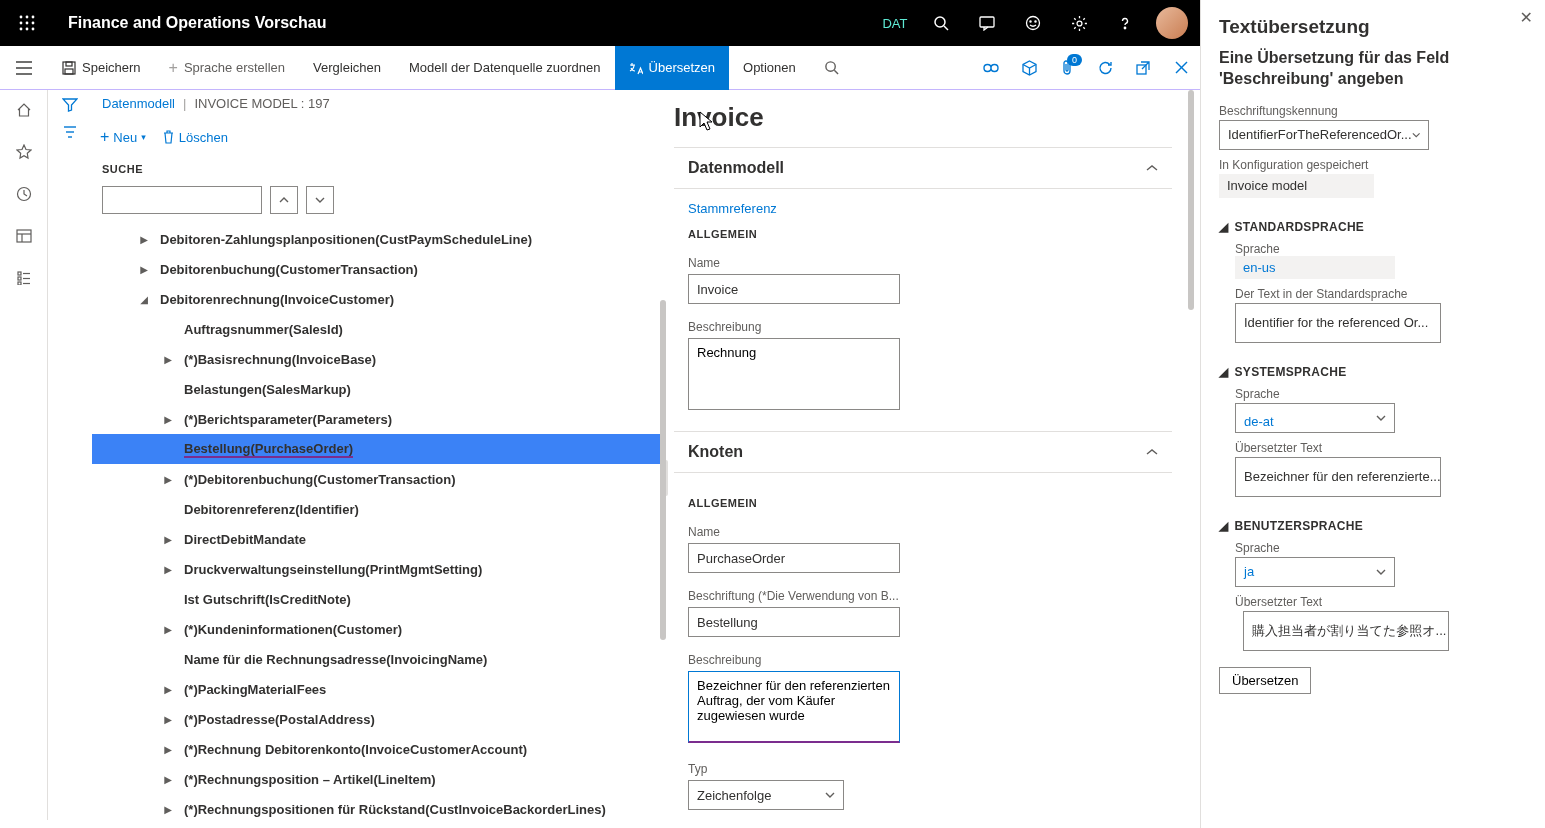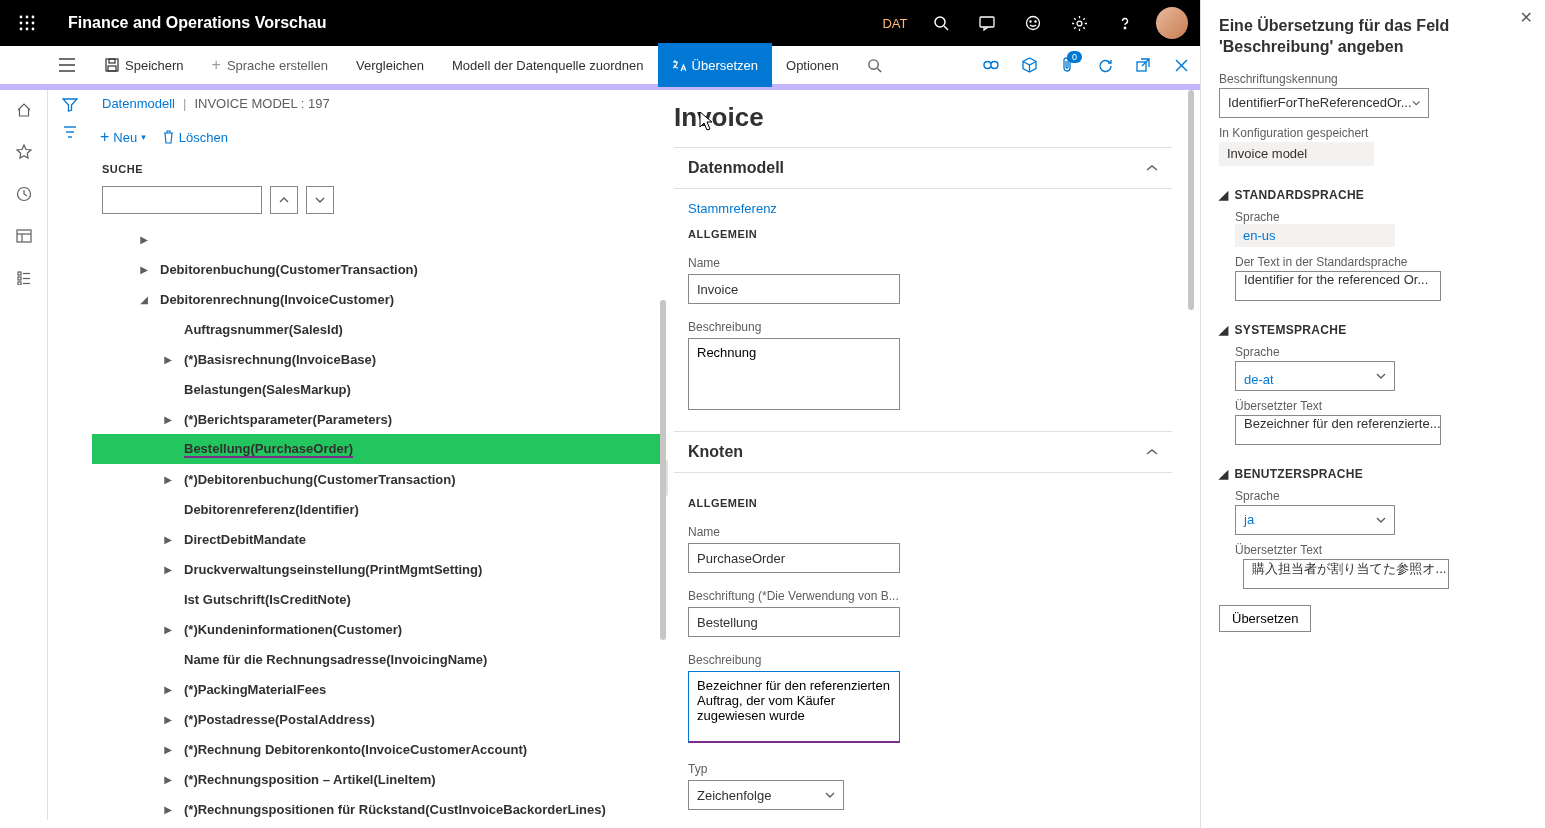--- a/index.html
+++ b/index.html
@@ -4,26 +4,26 @@
 <style>
 * { box-sizing: border-box; margin: 0; padding: 0; font-family: "Segoe UI", Tahoma, sans-serif; }
 body { width: 1545px; height: 828px; overflow: hidden; background: #fff; color: #323130; font-size: 13px; display: flex; }
 #main-area { width: 1200px; height: 820px; display: flex; flex-direction: column; }
 #sidepanel { flex: 1; height: 828px; border-left: 1px solid #e1dfdd; padding: 16px 18px; overflow: hidden; position: relative; }
 
 
 #topbar { height: 46px; background: #000; color: #fff; display: flex; align-items: center; padding: 0 4px; }
 #topbar .waffle { width: 46px; height: 46px; display: flex; align-items: center; justify-content: center; cursor: pointer; }
 #topbar .title { font-size: 16px; font-weight: 600; margin-left: 18px; flex: 1; }
-#topbar .tb-item { width: 46px; height: 46px; display: flex; align-items: center; justify-content: center; cursor: pointer; color: #fdba74; }
+#topbar .tb-item { width: 46px; height: 46px; display: flex; align-items: center; justify-content: center; cursor: pointer; color: #5eead4; }
 #topbar .tb-text { padding: 0 14px; font-size: 13px; }
 #topbar .avatar { width: 32px; height: 32px; border-radius: 50%; background: linear-gradient(135deg,#e8b99b,#c97d52); margin: 0 8px; }
 
 
-#commandbar { height: 44px; display: flex; align-items: center; border-bottom: 6px solid #c4b5fd; position: relative; padding-left: 43px; }
+#commandbar { height: 44px; display: flex; align-items: center; border-bottom: 1px solid #c4b5fd; position: relative; }
 #commandbar .leftnav-toggle { width: 48px; display: flex; justify-content: center; align-items: center; }
 #commandbar .cmd { padding: 0 14px; height: 44px; display: flex; align-items: center; gap: 6px; cursor: pointer; color: #323130; }
 #commandbar .cmd.primary { background: #0078d4; color: #fff; }
 #commandbar .cmd.muted { color: #605e5c; }
 #commandbar .right-icons { margin-left: auto; display: flex; align-items: center; }
 #commandbar .ic { width: 38px; height: 44px; display: flex; align-items: center; justify-content: center; cursor: pointer; color: #0078d4; }
 .badge { position: relative; }
 .badge .dot { position: absolute; top: 8px; right: 4px; background: #0078d4; color: #fff; font-size: 9px; border-radius: 8px; padding: 1px 5px; }
 
 
@@ -47,21 +47,21 @@
 #search-controls { padding: 6px 0 6px 54px; display: flex; gap: 8px; align-items: center; }
 #search-controls input { width: 160px; height: 28px; border: 1px solid #8a8886; padding: 0 6px; }
 #search-controls .arrowbtn { width: 28px; height: 28px; border: 1px solid #8a8886; display: flex; align-items: center; justify-content: center; cursor: pointer; }
 #tree { padding: 4px 0 20px 44px; }
 .node { display: flex; align-items: center; height: 30px; padding-left: 18px; gap: 10px; cursor: pointer; }
 .node .chev { width: 12px; color: #605e5c; font-size: 10px; text-align: center; }
 .node .label { font-size: 13px; font-weight: 600; color: #323130; }
 .node .label.reg { font-weight: 700; }
 .node.indent1 { padding-left: 46px; }
 .node.indent2 { padding-left: 70px; }
-.node.selected { background: #22c55e; }
+.node.selected { background: #3b82f6; }
 .node .underline { border-bottom: 2px solid #7b2d8e; padding-bottom: 0px; }
 .treescroll { position: absolute; right: 0; top: 80px; width: 6px; height: 340px; background: #c8c6c4; border-radius: 3px; }
 
 .filter-col { width: 44px; display: flex; flex-direction: column; align-items: center; padding-top: 8px; gap: 14px; }
 .filter-col .fic { color: #0078d4; cursor: pointer; }
 
 
 #details { flex: 1; overflow: auto; padding: 12px 28px 20px 8px; position: relative; }
 #details h1 { font-size: 26px; font-weight: 600; margin-bottom: 14px; }
 .section-head { height: 42px; border-top: 1px solid #e1dfdd; border-bottom: 1px solid #e1dfdd; display: flex; align-items: center; padding: 0 14px; font-size: 16px; font-weight: 600; cursor: pointer; justify-content: space-between; }
@@ -78,21 +78,21 @@
 
 
 #sidepanel h2 { font-size: 19px; font-weight: 600; margin-bottom: 10px; }
 #sidepanel .subtitle { font-size: 16px; font-weight: 600; margin-bottom: 14px; line-height: 1.3; }
 #sidepanel .plabel { font-size: 12px; color: #605e5c; margin-top: 8px; }
 #sidepanel .pselect { width: 210px; height: 30px; border: 1px solid #8a8886; margin-top: 2px; display: flex; align-items: center; justify-content: space-between; padding: 0 8px; cursor: pointer; }
 #sidepanel .pro { width: 155px; height: 24px; background: #f3f2f1; padding: 0 8px; display: flex; align-items: center; margin-top: 2px; }
 #sidepanel .group-head { font-size: 12px; font-weight: 600; letter-spacing: .3px; margin-top: 22px; display: flex; align-items: center; gap: 6px; }
 #sidepanel .group-body { padding-left: 16px; }
 #sidepanel .linkval { color: #0078d4; padding: 4px 8px; display: inline-block; }
-#sidepanel .ptxt { width: 160px; height: 30px; border: 1px solid #8a8886; padding: 0 8px; margin-top: 2px; display: flex; overflow: hidden; white-space: nowrap; }
+#sidepanel .ptxt { width: 160px; height: 40px; border: 1px solid #8a8886; padding: 0 8px; margin-top: 2px; display: flex; align-items: center; overflow: hidden; white-space: nowrap; }
 #sidepanel .pbtn { border: 1px solid #8a8886; padding: 5px 12px; background: #fff; cursor: pointer; margin-top: 16px; font-size: 13px; }
 #sp-close { position: absolute; top: 8px; right: 12px; cursor: pointer; font-size: 16px; color: #605e5c; }
 
 svg { display: block; }
 </style>
 </head>
 <body>
 
 <div id="main-area">
 
@@ -317,20 +317,21 @@
             <svg width="10" height="10" viewBox="0 0 10 10" fill="none" stroke="#605e5c" stroke-width="1.4">
               <path d="M1 3l4 4 4-4"></path>
             </svg>
           </div>
       </div>
 
       <div id="tree-area">
         <div id="tree">
             <div class="node indent1">
               <span class="chev">▶</span>
+              <span class="label">Debitoren-Zahlungsplanpositionen(CustPaymScheduleLine)</span>
             </div>
             <div class="node indent1">
               <span class="chev">▶</span>
               <span class="label">Debitorenbuchung(CustomerTransaction)</span>
             </div>
             <div class="node indent1">
               <span class="chev">◢</span>
               <span class="label">Debitorenrechnung(InvoiceCustomer)</span>
             </div>
             <div class="node indent2">
@@ -453,20 +454,21 @@
               <path d="M1 2l4 4 4-4"></path>
             </svg>
         </div>
       </div>
     </div>
   </div>
 </div>
 
 <div id="sidepanel">
   <div id="sp-close">✕</div>
+  <h2>Textübersetzung</h2>
   <div class="subtitle">Eine Übersetzung für das Feld 'Beschreibung' angeben</div>
 
   <div class="plabel">Beschriftungskennung</div>
   <div class="pselect">
     <span>IdentifierForTheReferencedOr...</span>
     <svg width="10" height="8" viewBox="0 0 10 8" fill="none" stroke="#605e5c" stroke-width="1.4">
         <path d="M1 2l4 4 4-4"></path>
       </svg>
   </div>
 

